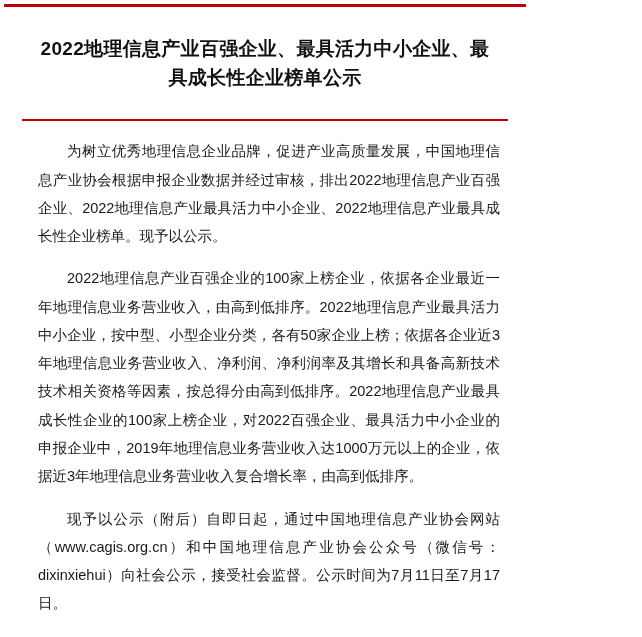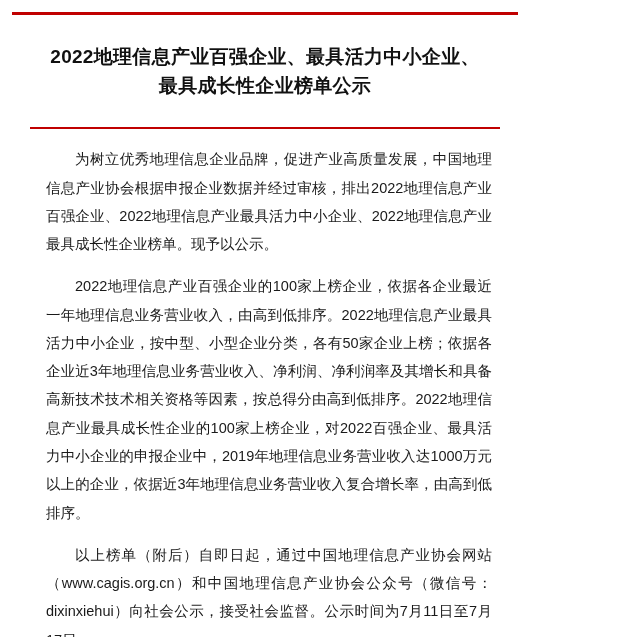--- a/index.html
+++ b/index.html
@@ -12,21 +12,21 @@
     background: #ffffff;
     font-family: "Liberation Sans", sans-serif;
     color: #1a1a1a;
     overflow: hidden;
   }
   .page {
     position: relative;
     width: 530px;
     height: 637px;
     box-sizing: border-box;
-    padding: 12px;
+    padding: 4px;
   }
   .top-rule {
     height: 3px;
     background: #c00000;
     width: 100%;
   }
   .title {
     font-size: 19px;
     font-weight: bold;
     line-height: 1.55;
@@ -72,16 +72,16 @@
 
   <h1 class="title">2022地理信息产业百强企业、最具活力中小企业、最具成长性企业榜单公示</h1>
 
   <div class="divider-wrap">
     <div class="divider"></div>
   </div>
 
   <div class="body-wrap">
     <p class="para">为树立优秀地理信息企业品牌，促进产业高质量发展，中国地理信息产业协会根据申报企业数据并经过审核，排出2022地理信息产业百强企业、2022地理信息产业最具活力中小企业、2022地理信息产业最具成长性企业榜单。现予以公示。</p>
     <p class="para">2022地理信息产业百强企业的100家上榜企业，依据各企业最近一年地理信息业务营业收入，由高到低排序。2022地理信息产业最具活力中小企业，按中型、小型企业分类，各有50家企业上榜；依据各企业近3年地理信息业务营业收入、净利润、净利润率及其增长和具备高新技术技术相关资格等因素，按总得分由高到低排序。2022地理信息产业最具成长性企业的100家上榜企业，对2022百强企业、最具活力中小企业的申报企业中，2019年地理信息业务营业收入达1000万元以上的企业，依据近3年地理信息业务营业收入复合增长率，由高到低排序。</p>
-    <p class="para">以上榜单（附后）自即日起，通过中国地理信息产业协会网站（www.cagis.org.cn）和中国地理信息产业协会公众号（微信号：dixinxiehui）向社会公示，接受社会监督。公示时间为7月11日至7月17日。</p>
+    <p class="para">现予以公示（附后）自即日起，通过中国地理信息产业协会网站（www.cagis.org.cn）和中国地理信息产业协会公众号（微信号：dixinxiehui）向社会公示，接受社会监督。公示时间为7月11日至7月17日。</p>
   </div>
 
 </div>
 
 </body></html>

